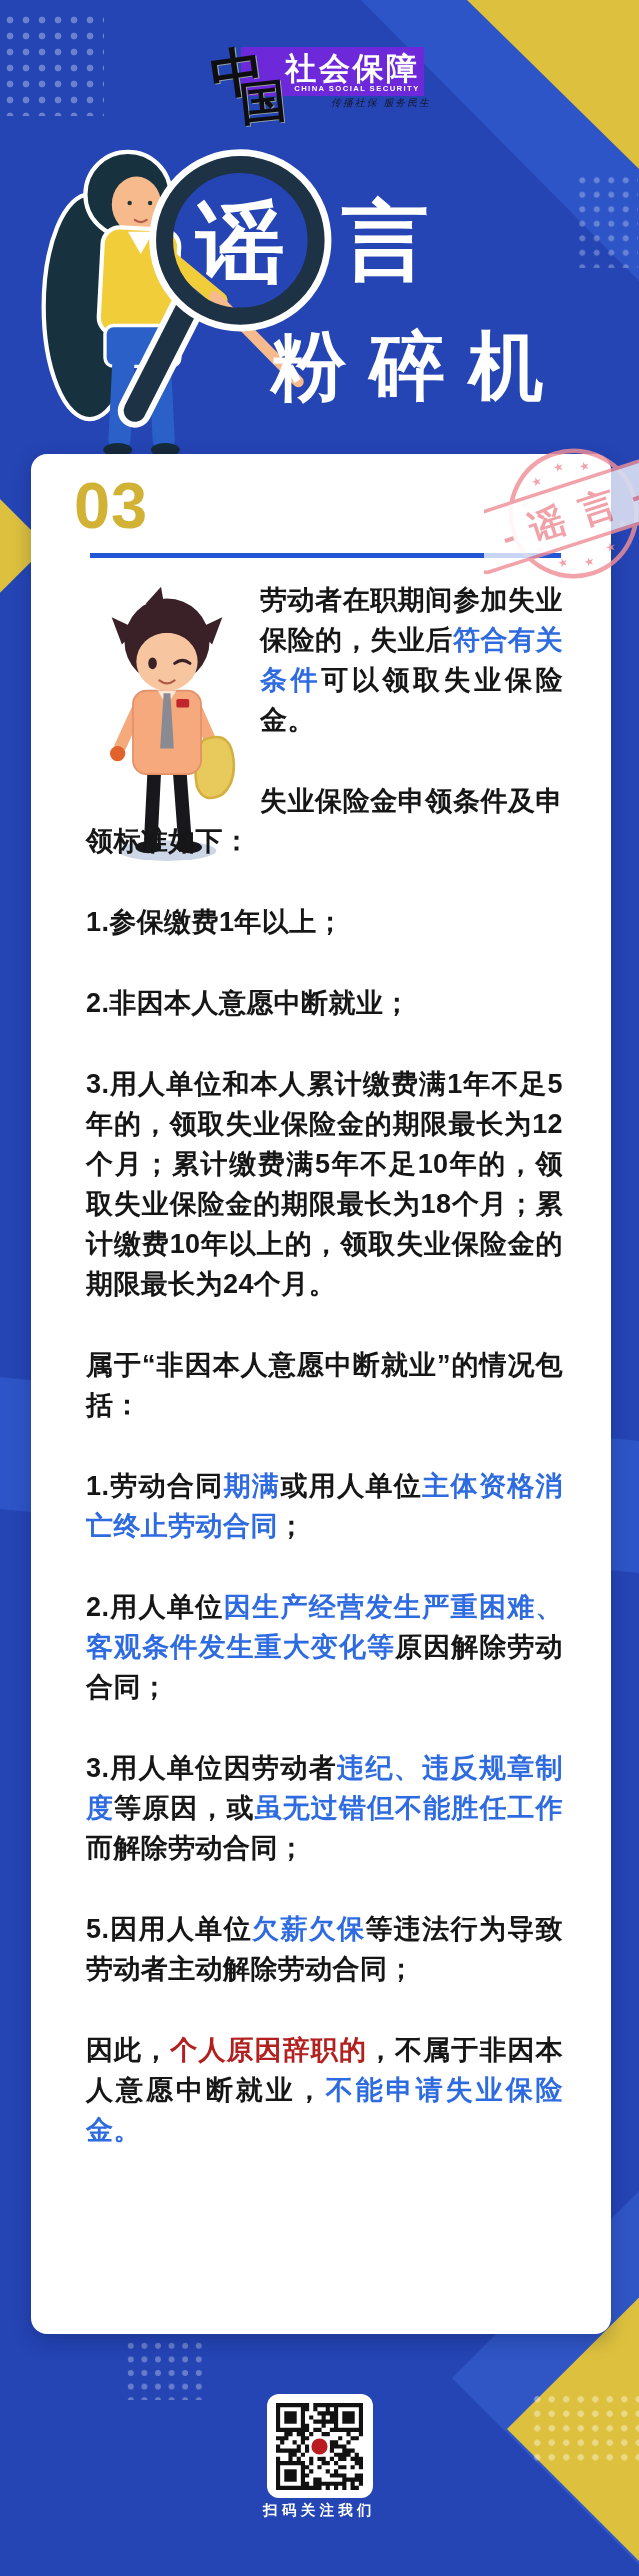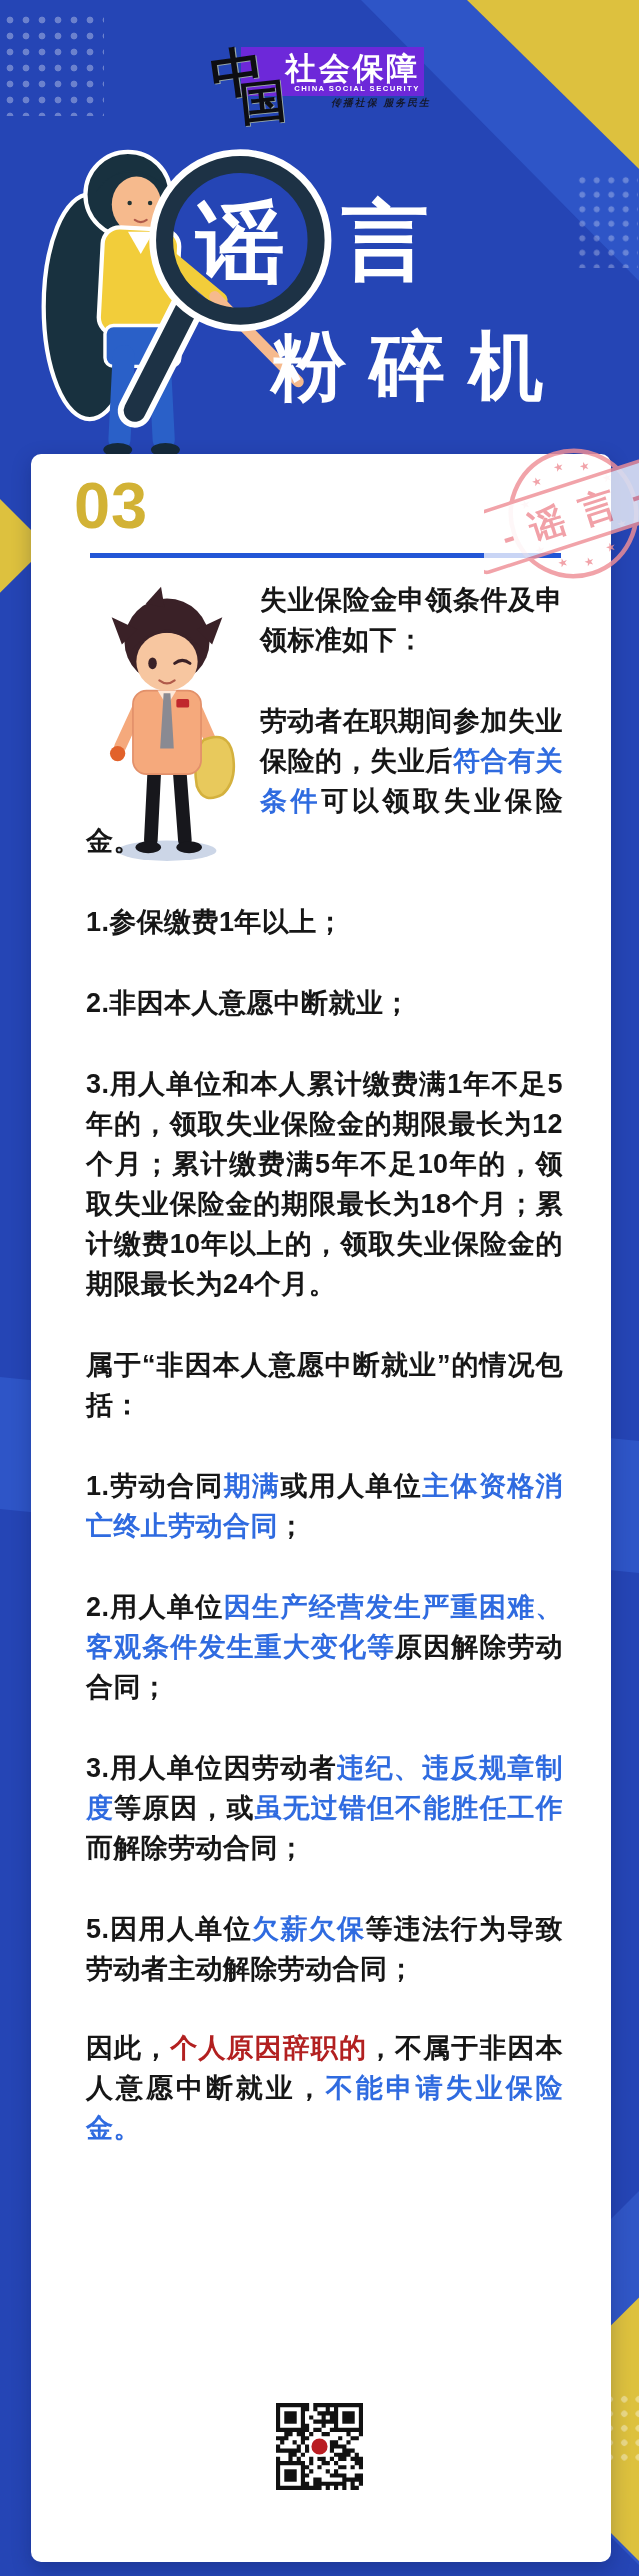--- a/index.html
+++ b/index.html
@@ -24,36 +24,36 @@
            background-image:radial-gradient(circle,rgba(255,255,255,.38) 2.9px,transparent 3.5px);}
   
   .logo-red{position:absolute;left:241px;top:47px;width:183px;height:49px;background:#6d28d9;}
   .logo-main{position:absolute;right:4.3px;top:0.9px;color:#fff;font-weight:700;font-size:31px;letter-spacing:2.6px;white-space:nowrap;}
   .logo-sub{position:absolute;right:4.3px;bottom:2.6px;color:#fff;font-size:7.7px;letter-spacing:1.4px;font-weight:700;white-space:nowrap;}
   .logo-zhong{position:absolute;left:211px;top:38px;font-family:"DejaVu Serif","Liberation Serif",serif;
               font-weight:700;font-size:53px;color:#0d0d12;transform:rotate(-8deg);text-shadow:0.9px 0.9px 0 #9aa;}
   .logo-guo{position:absolute;left:240px;top:72px;font-family:"DejaVu Serif","Liberation Serif",serif;
             font-weight:700;font-size:46px;color:#0d0d12;transform:rotate(-6deg);text-shadow:0.9px 0.9px 0 #9aa;}
   .logo-tagline{position:absolute;left:331px;top:97px;font-size:9.8px;font-style:italic;
-                color:#14182b;letter-spacing:2.1px;font-weight:700;white-space:nowrap;}
+                color:#14182b;letter-spacing:2.1px;font-weight:400;white-space:nowrap;}
   
   .hero-svg{position:absolute;left:0;top:128px;}
   
-  .card{position:absolute;left:31px;top:454px;width:580px;height:2108px;background:#fff;border-radius:10px;
+  .card{position:absolute;left:31px;top:454px;width:580px;height:1880px;background:#fff;border-radius:16px;
         box-shadow:0 6.8px 19px rgba(5,15,60,.25);}
   .card-number{position:absolute;left:43px;top:13.6px;font-size:65px;font-weight:800;color:#d2b235;letter-spacing:0.9px;}
   .card-claim{position:absolute;left:135px;top:12px;width:419px;font-size:32px;line-height:43px;
               font-weight:800;color:#1c4cd8;letter-spacing:0.9px;}
   .card-rule{position:absolute;left:59px;top:99px;width:471px;height:5.1px;background:#2256d6;}
   .content{position:absolute;left:55px;top:126px;width:477px;color:#161616;}
   .boy-float{float:left;width:162px;height:228px;margin:5.1px 12px 0 0;}
   .boy-float svg{overflow:visible;}
   .para{margin:0 0 41px 0;font-size:27px;line-height:40px;font-weight:700;letter-spacing:0.4px;
         text-align:justify;text-justify:inter-ideograph;}
-  .para:last-child{margin-bottom:0;font-family:Liberation Mono, monospace;}
+  .para:last-child{margin-bottom:0;}
   .seg-k{color:#161616;} .seg-b{color:#2f6be0;} .seg-r{color:#b22020;}
   
   .stamp{position:absolute;left:484px;top:424px;opacity:.82;}
   
   .qr-box{position:absolute;left:267px;top:2394px;width:106px;height:104px;background:#fff;border-radius:12px;}
   .qr-box svg{position:absolute;left:9.4px;top:8.5px;}
   .qr-caption{position:absolute;left:0;top:2501px;width:639px;text-align:center;color:#fff;
               font-size:14.5px;font-weight:700;letter-spacing:4.3px;}
 </style>
 </head>
@@ -143,22 +143,22 @@
           <polygon points="148,70 160,38 130,52" fill="#3a2127"></polygon>
           <polygon points="70,22 88,2 92,26" fill="#3a2127"></polygon>
           <ellipse cx="95" cy="90" rx="36" ry="34" fill="#f7c6a0"></ellipse>
           <path d="M54,76 Q95,28 140,78 Q118,56 95,56 Q72,56 54,76 Z" fill="#3a2127"></path>
           <ellipse cx="78" cy="92" rx="5" ry="7" fill="#3a2127"></ellipse>
           <path d="M104,92 q9,-7 18,0" stroke="#3a2127" stroke-width="3.5" fill="none" stroke-linecap="round"></path>
           <path d="M86,112 q9,7 18,0" stroke="#b05a4a" stroke-width="2.5" fill="none" stroke-linecap="round"></path>
         </svg>
       </div>
       <div>
+          <p class="para"><span class="seg-k">劳动者在职期间参加失业保险的，失业后</span><span class="seg-b">符合有关条件</span><span class="seg-k">可以领取失业保险金。</span></p>
           <p class="para"><span class="seg-k">失业保险金申领条件及申领标准如下：</span></p>
-          <p class="para"><span class="seg-k">劳动者在职期间参加失业保险的，失业后</span><span class="seg-b">符合有关条件</span><span class="seg-k">可以领取失业保险金。</span></p>
           <p class="para"><span class="seg-k">1.参保缴费1年以上；</span></p>
           <p class="para"><span class="seg-k">2.非因本人意愿中断就业；</span></p>
           <p class="para"><span class="seg-k">3.用人单位和本人累计缴费满1年不足5年的，领取失业保险金的期限最长为12个月；累计缴费满5年不足10年的，领取失业保险金的期限最长为18个月；累计缴费10年以上的，领取失业保险金的期限最长为24个月。</span></p>
           <p class="para"><span class="seg-k">属于“非因本人意愿中断就业”的情况包括：</span></p>
           <p class="para"><span class="seg-k">1.劳动合同</span><span class="seg-b">期满</span><span class="seg-k">或用人单位</span><span class="seg-b">主体资格消亡终止劳动合同</span><span class="seg-k">；</span></p>
           <p class="para"><span class="seg-k">2.用人单位</span><span class="seg-b">因生产经营发生严重困难、客观条件发生重大变化等</span><span class="seg-k">原因解除劳动合同；</span></p>
           <p class="para"><span class="seg-k">3.用人单位因劳动者</span><span class="seg-b">违纪、违反规章制度</span><span class="seg-k">等原因，或</span><span class="seg-b">虽无过错但不能胜任工作</span><span class="seg-k">而解除劳动合同；</span></p>
           <p class="para"><span class="seg-k">5.因用人单位</span><span class="seg-b">欠薪欠保</span><span class="seg-k">等违法行为导致劳动者主动解除劳动合同；</span></p>
           <p class="para"><span class="seg-k">因此，</span><span class="seg-r">个人原因辞职的</span><span class="seg-k">，不属于非因本人意愿中断就业，</span><span class="seg-b">不能申请失业保险金。</span></p>
         </div>

